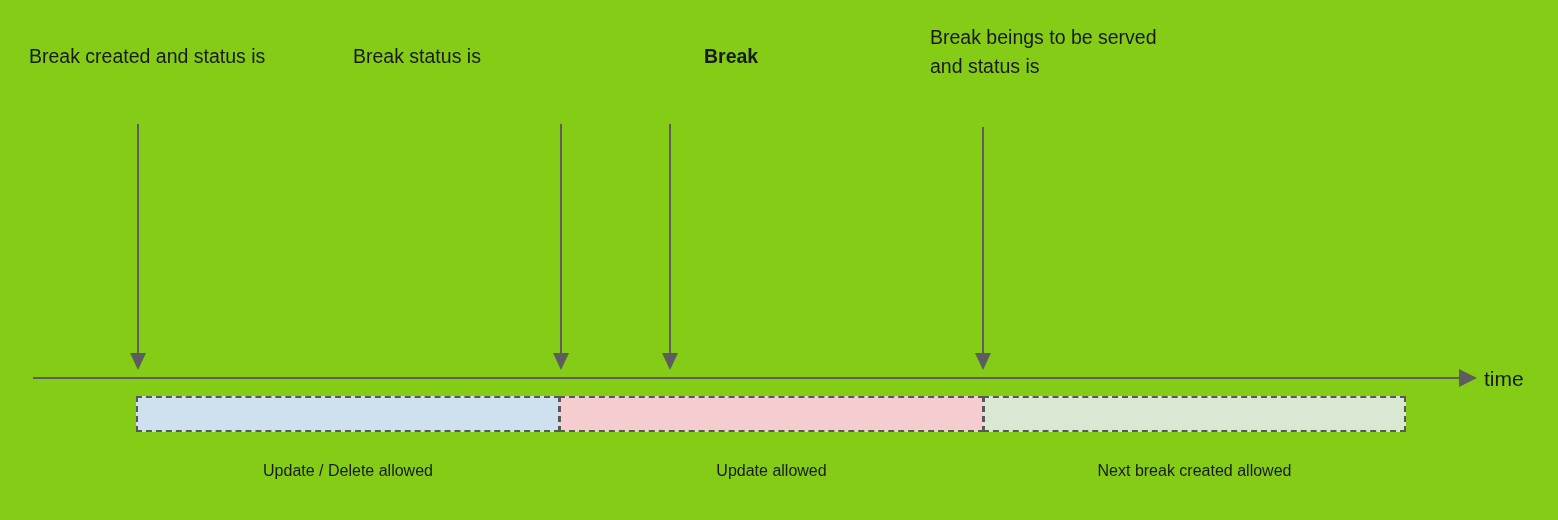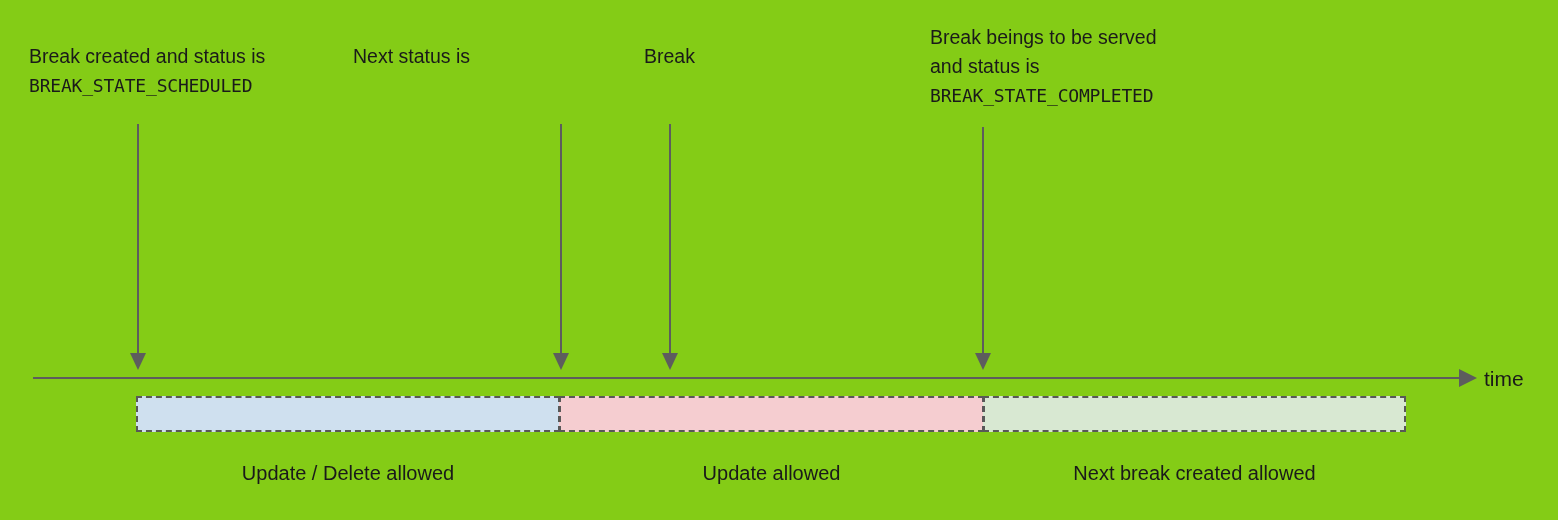--- a/index.html
+++ b/index.html
@@ -82,49 +82,47 @@
   .phase-bar {
     position: absolute;
     height: 36px;
     border: 2px dashed #585858;
     box-sizing: border-box;
   }
 
   
   .caption {
     position: absolute;
-    font-size: 20px;
+    font-size: 16px;
     color: #1a1a1a;
     text-align: center;
     white-space: nowrap;
     font-family: "Liberation Sans", sans-serif;
   }
 </style>
 </head>
 <body>
 
 <div id="diagram">
 
   <div class="annotation" style="left:29px; top:42px;">
     <span class="ann-line plain">Break created and status is</span>
-    <span class="ann-line mono">BREAK_STATE_SCHEDULED</span>
   </div>
 
   <div class="annotation" style="left:353px; top:42px;">
-    <span class="ann-line plain">Next status is</span>
+    <span class="ann-line plain">Break status is</span>
   </div>
 
-  <div class="annotation" style="left:644px; top:42px;">
+  <div class="annotation" style="left:704px; top:42px;font-weight:bold;">
     <span class="ann-line plain">Break</span>
   </div>
 
   <div class="annotation" style="left:930px; top:23px;">
     <span class="ann-line plain">Break beings to be served</span>
     <span class="ann-line plain">and status is</span>
-    <span class="ann-line mono">BREAK_STATE_COMPLETED</span>
   </div>
 
   <div class="v-arrow" style="left:129px; top:124px; height:246px;">
     <div class="shaft" style="height:229px;"></div>
     <div class="head" style="top:229px;"></div>
   </div>
 
   <div class="v-arrow" style="left:552px; top:124px; height:246px;">
     <div class="shaft" style="height:229px;"></div>
     <div class="head" style="top:229px;"></div>

